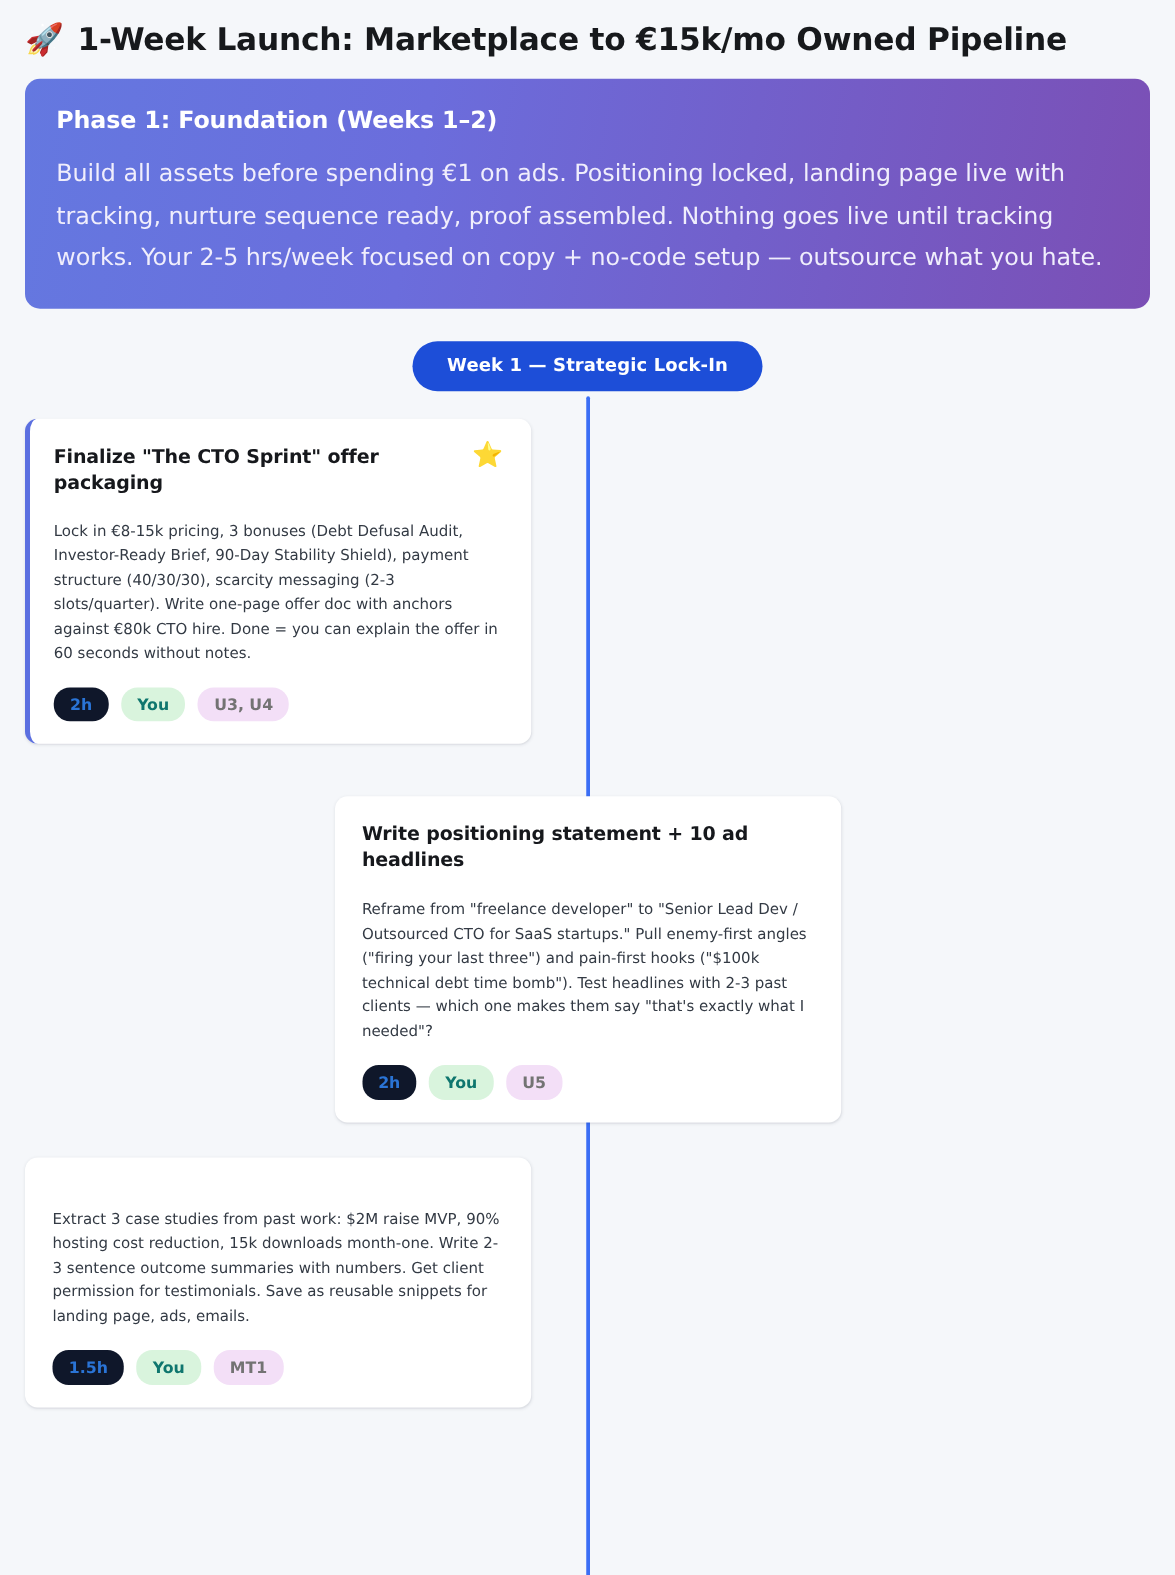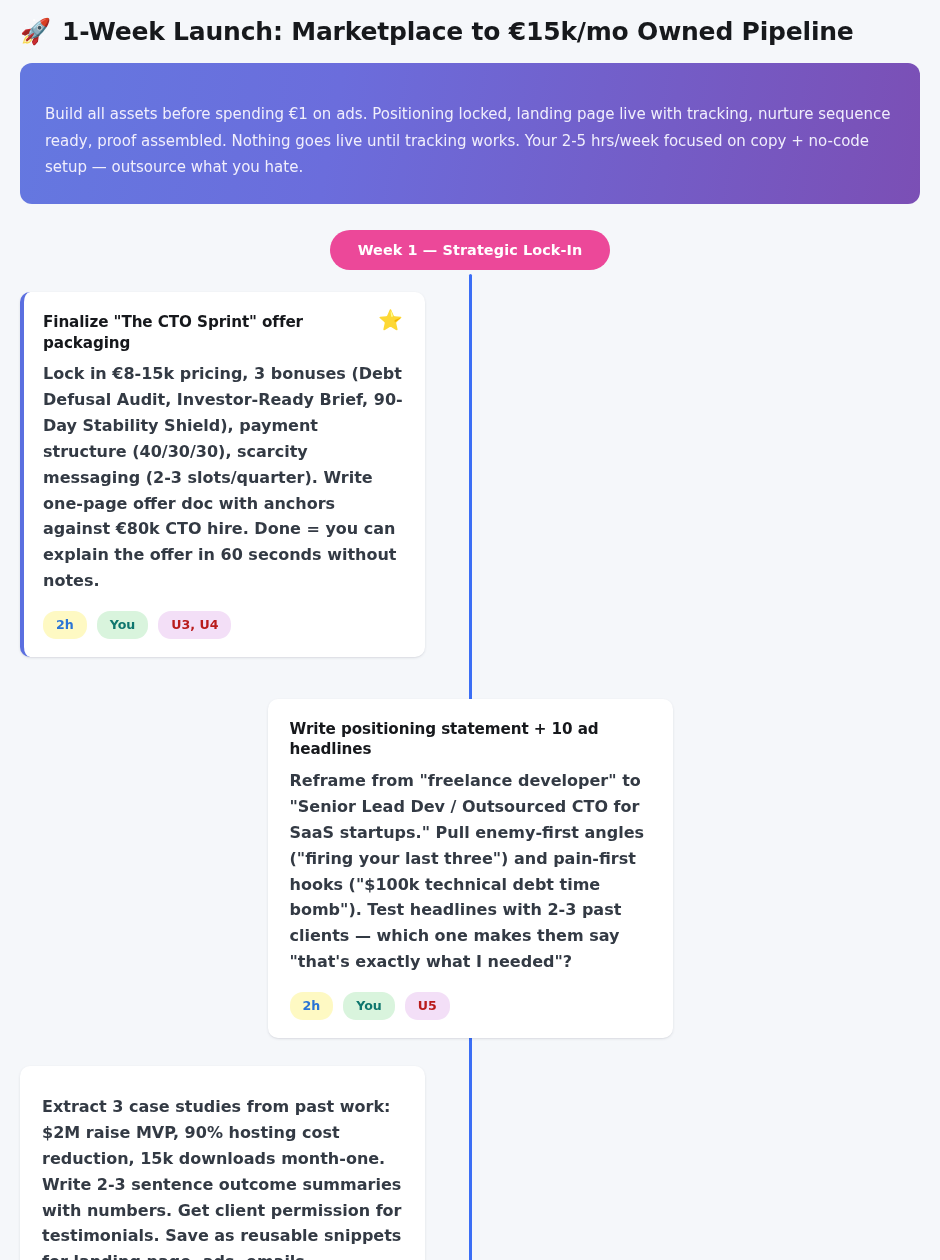--- a/index.html
+++ b/index.html
@@ -53,21 +53,21 @@
     color: #ffffff;
     background: linear-gradient(100deg, #6478e0 0%, #6b6ddc 35%, #7b4fb5 100%);
   }
   .phase-title {
     font-size: 19px;
     font-weight: 700;
     letter-spacing: -0.1px;
   }
   .phase-desc {
     margin-top: 16px;
-    font-size: 15px;
+    font-size: 19px;
     line-height: 1.75;
     color: #f0eefc;
     font-weight: 400;
   }
 
   
   .timeline {
     position: relative;
     margin-top: 26px;
     padding-bottom: 40px;
@@ -84,21 +84,21 @@
   }
 
   .week-marker-row {
     position: relative;
     display: flex;
     justify-content: center;
     z-index: 2;
     margin-bottom: 22px;
   }
   .week-marker {
-    background: #ec4899;
+    background: #1d4ed8;
     color: #ffffff;
     font-size: 14.4px;
     font-weight: 700;
     padding: 12px 28px;
     border-radius: 24px;
     letter-spacing: 0.1px;
     white-space: nowrap;
   }
 
   .row {
@@ -137,60 +137,61 @@
     letter-spacing: -0.1px;
   }
   .star-icon {
     font-size: 20px;
     line-height: 1;
     flex: none;
     margin-top: -2px;
   }
 
   .card-desc {
-    margin-top: 8px;
-    font-size: 16px;
+    margin-top: 20px;
+    font-size: 12px;
     line-height: 1.62;
     color: #333a44;
-    font-weight: 700;
+    font-weight: 400;
   }
 
   .badges {
     margin-top: 17px;
     display: flex;
     gap: 10px;
     flex-wrap: wrap;
   }
   .badge {
     font-size: 12.6px;
     font-weight: 600;
     padding: 6px 13px;
     border-radius: 13px;
     white-space: nowrap;
     line-height: 1.25;
   }
-  .badge.time  { background: #fef9c3; color: #2a74d6; }
+  .badge.time  { background: #0f172a; color: #2a74d6; }
   .badge.owner { background: #d9f4dd; color: #0f766e; }
-  .badge.tags  { background: #f3dff7; color: #b91c1c; }
+  .badge.tags  { background: #f3dff7; color: #737373; }
 
   
   .gap-sm { height: 14px; }
   .gap-md { height: 28px; }
 </style>
 </head>
 <body>
 
 <div class="page">
 
   <h1 class="page-title">
     <span class="title-emoji">🚀</span>
     <span>1-Week Launch: Marketplace to €15k/mo Owned Pipeline</span>
   </h1>
 
   <section class="phase-banner">
+    <div class="phase-title">Phase 1: Foundation (Weeks 1–2)</div>
     <div class="phase-desc">Build all assets before spending €1 on ads. Positioning locked, landing page live with tracking, nurture sequence ready, proof assembled. Nothing goes live until tracking works. Your 2-5 hrs/week focused on copy + no-code setup — outsource what you hate.</div>
   </section>
 
   <div class="timeline">
     <div class="spine"></div>
 
     <div class="week-marker-row">
       <div class="week-marker">Week 1 — Strategic Lock-In</div>
     </div>
 

